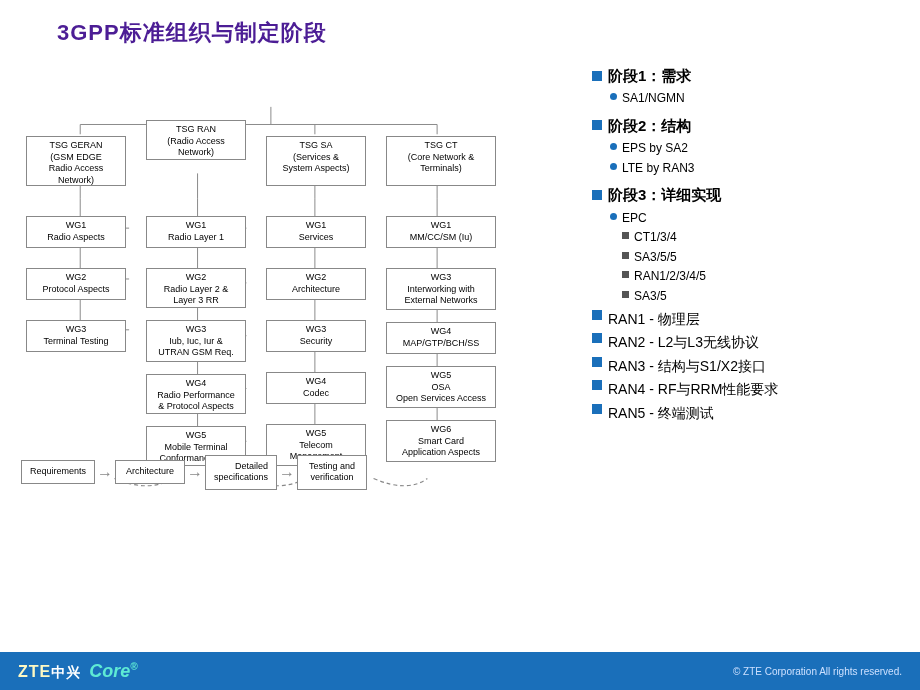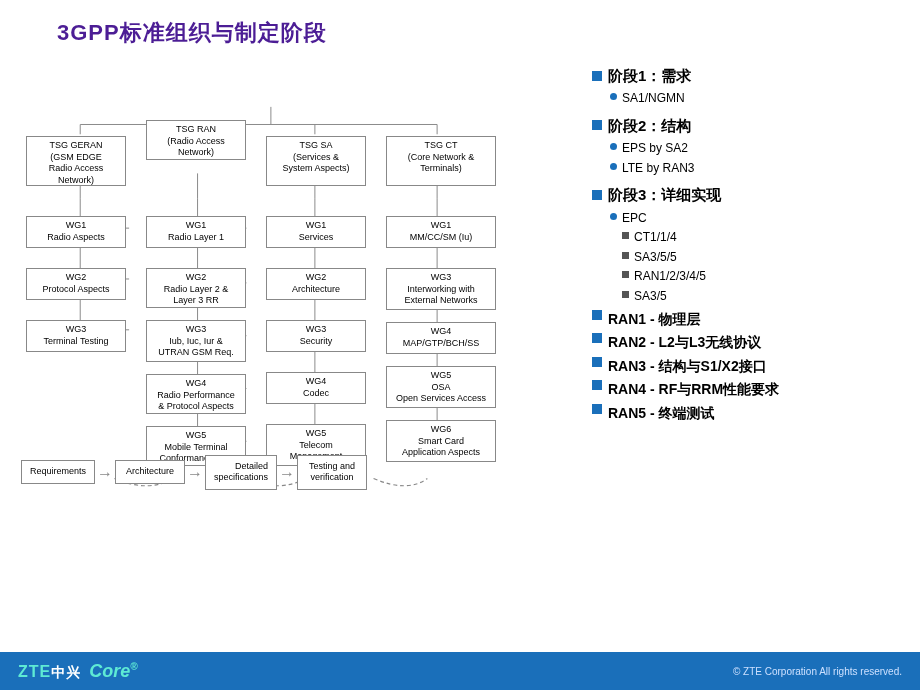--- a/index.html
+++ b/index.html
@@ -153,21 +153,21 @@
 
     .ran-item {
       display: flex;
       align-items: flex-start;
       margin: 4px 0 2px 0;
       gap: 6px;
     }
 
     .ran-text {
       font-size: 14px;
-      font-weight: bold;
+      font-weight: normal;
       color: #000;
       line-height: 1.4;
     }
 
     .flow-box {
       border: 1px solid #888;
       padding: 5px 8px;
       font-size: 9px;
       text-align: center;
       background: #fff;
@@ -320,21 +320,21 @@
       <span class="blue-square"></span>
       <span class="stage-title">阶段3：详细实现</span>
     </div>
 
     <div class="sub-item">
       <span class="bullet-blue-circle"></span>
       <span>EPC</span>
     </div>
     <div class="sub-sub-item">
       <span class="bullet-small-square"></span>
-      <span>CT1/1/4</span>
+      <span>CT1/3/4</span>
     </div>
     <div class="sub-sub-item">
       <span class="bullet-small-square"></span>
       <span>SA3/5/5</span>
     </div>
 
     <div class="sub-sub-item">
       <span class="bullet-small-square"></span>
       <span>RAN1/2/3/4/5</span>
     </div>
@@ -362,18 +362,18 @@
     <div class="ran-item">
       <span class="blue-square"></span>
       <span class="ran-text">RAN5 - 终端测试</span>
     </div>
   </div>
 </div>
 
 <div class="footer-bar">
   <div class="footer-logo">
     <span class="zte-logo">
-      <span style="color:#5eead4;font-size:16px;font-weight:900;">ZTE</span><span style="color:#fff;font-size:14px;">中兴</span>
+      <span style="color:#fef9c3;font-size:16px;font-weight:900;">ZTE</span><span style="color:#fff;font-size:14px;">中兴</span>
     </span>
     <span style="color:#5eead4;font-size:18px;font-style:italic;font-weight:bold;">Core<sup style="font-size:10px;">®</sup></span>
   </div>
   <div class="footer-copy">© ZTE Corporation All rights reserved.</div>
 </div>
 
 </body></html>

